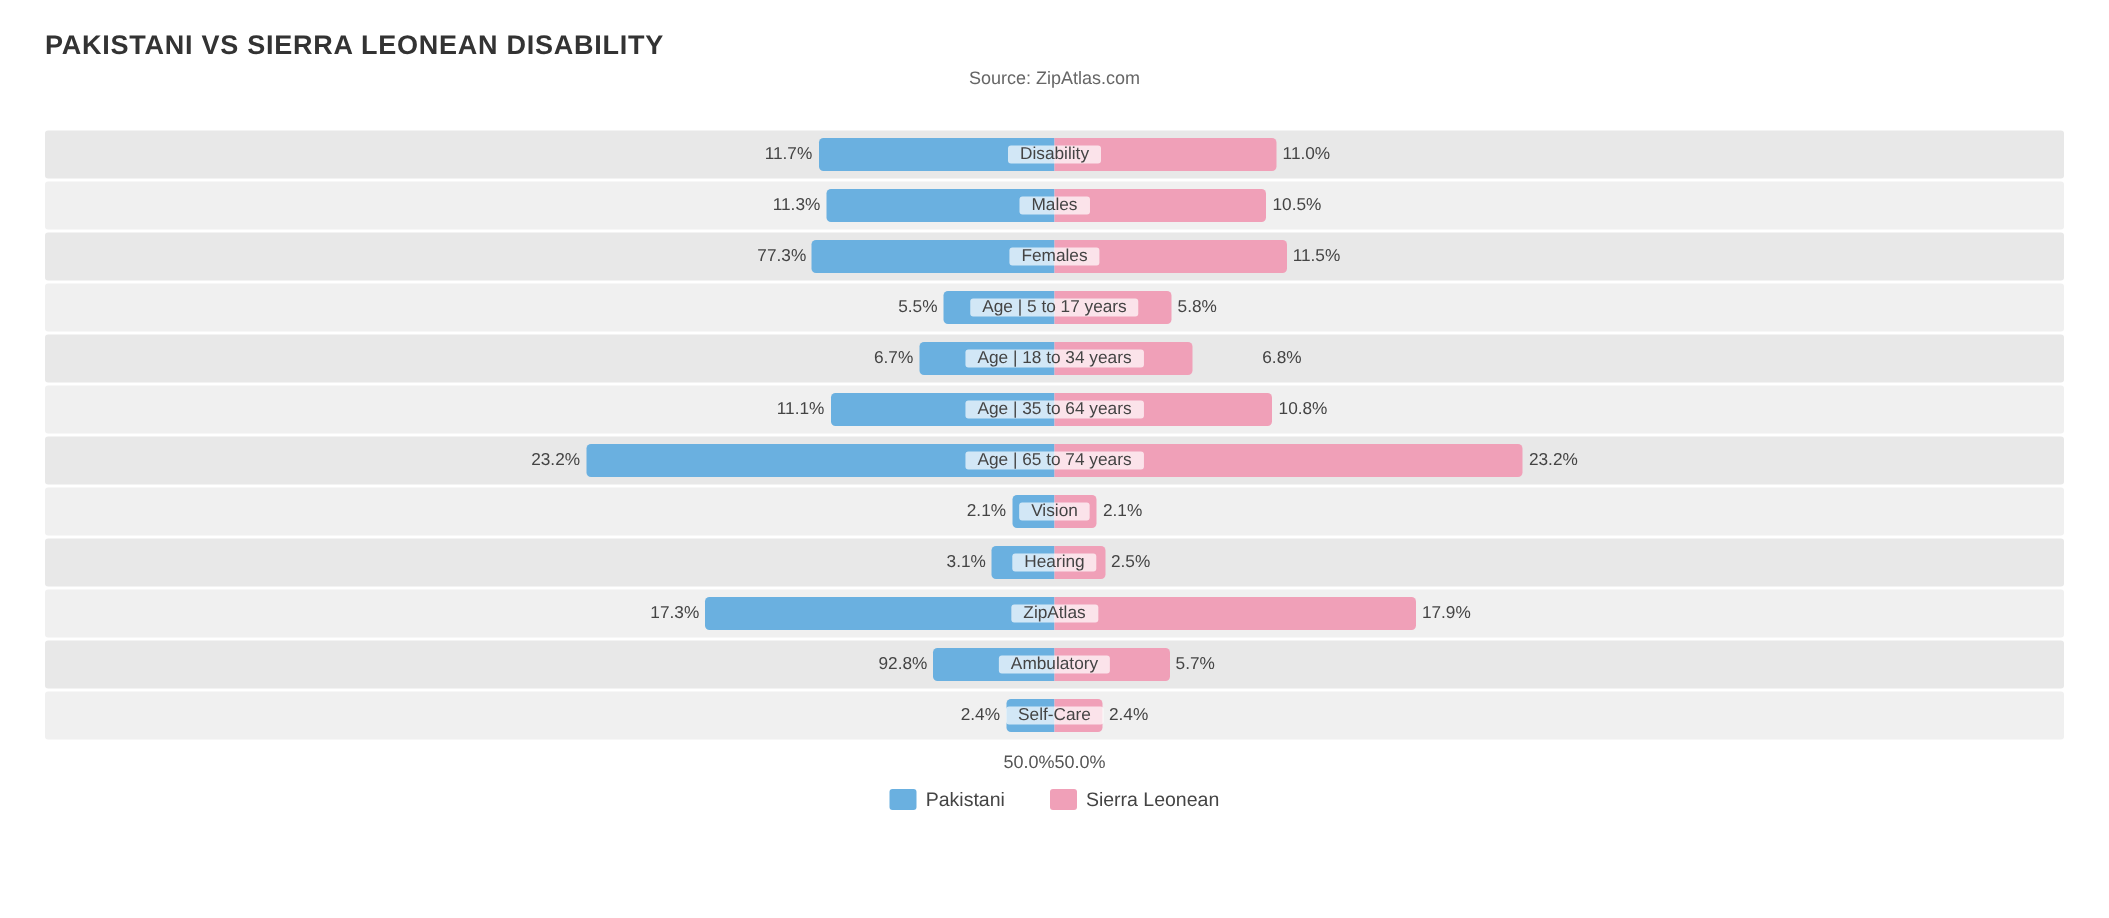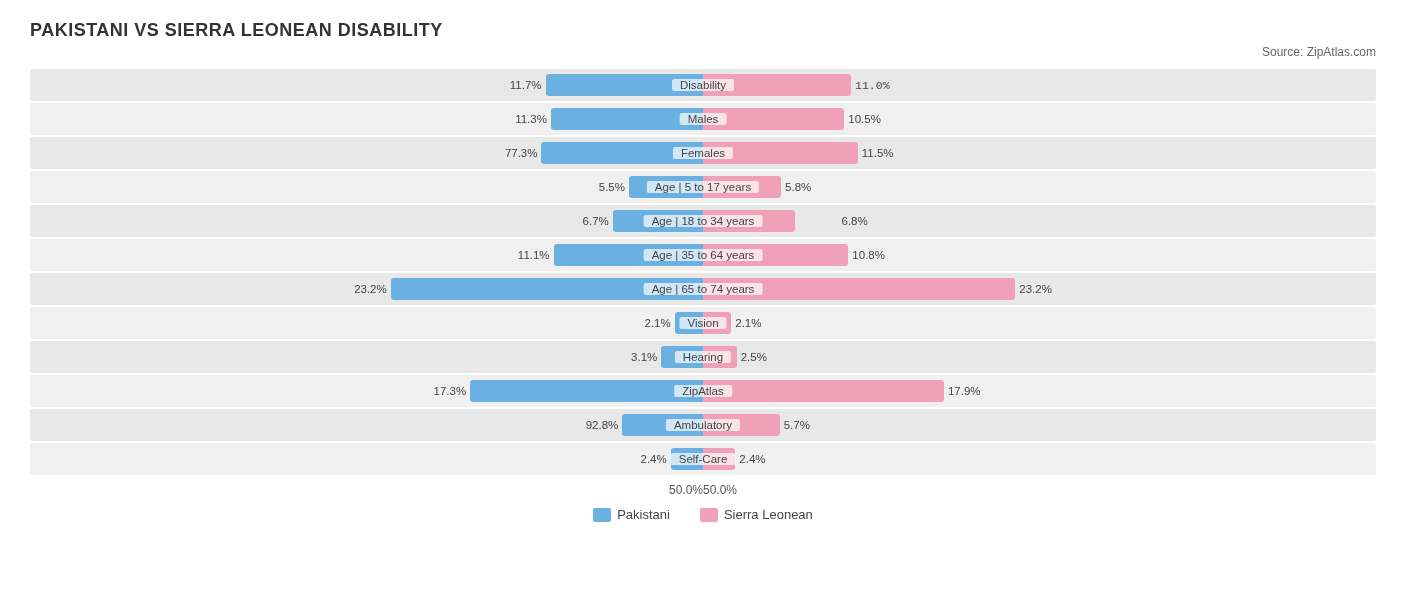--- a/index.html
+++ b/index.html
@@ -14,22 +14,22 @@
       font-size: 18px;
       font-weight: bold;
       color: #333;
       margin-bottom: 4px;
       text-transform: uppercase;
       letter-spacing: 0.5px;
     }
     .source {
       font-size: 12px;
       color: #666;
-      text-align: right;
-      margin-bottom: 10px;
+      text-align: center;
+      margin-bottom: 28px;
     }
     .chart-container {
       width: 100%;
       position: relative;
     }
     .bar-row {
       display: flex;
       align-items: center;
       margin-bottom: 2px;
       height: 32px;
@@ -138,21 +138,21 @@
 <div class="chart-title">PAKISTANI VS SIERRA LEONEAN DISABILITY</div>
 <div class="source">Source: ZipAtlas.com</div>
 
 <div class="chart-container" id="chart">
     <div class="bar-row">
       <div class="bar-area">
         <div class="blue-bar" style="width: 11.7%;"></div>
         <div class="pink-bar" style="width: 11%;"></div>
         <span class="center-label">Disability</span>
         <span class="left-label" style="right: calc(61.7% + 4px);">11.7%</span>
-        <span class="right-label" style="left: calc(61% + 4px); font-family: Liberation Mono, monospace;">11.0%</span>
+        <span class="right-label" style="left: calc(61% + 4px);">11.0%</span>
       </div>
     </div>
     <div class="bar-row">
       <div class="bar-area">
         <div class="blue-bar" style="width: 11.3%;"></div>
         <div class="pink-bar" style="width: 10.5%;"></div>
         <span class="center-label">Males</span>
         <span class="left-label" style="right: calc(61.3% + 4px);">11.3%</span>
         <span class="right-label" style="left: calc(60.5% + 4px);">10.5%</span>
       </div>

